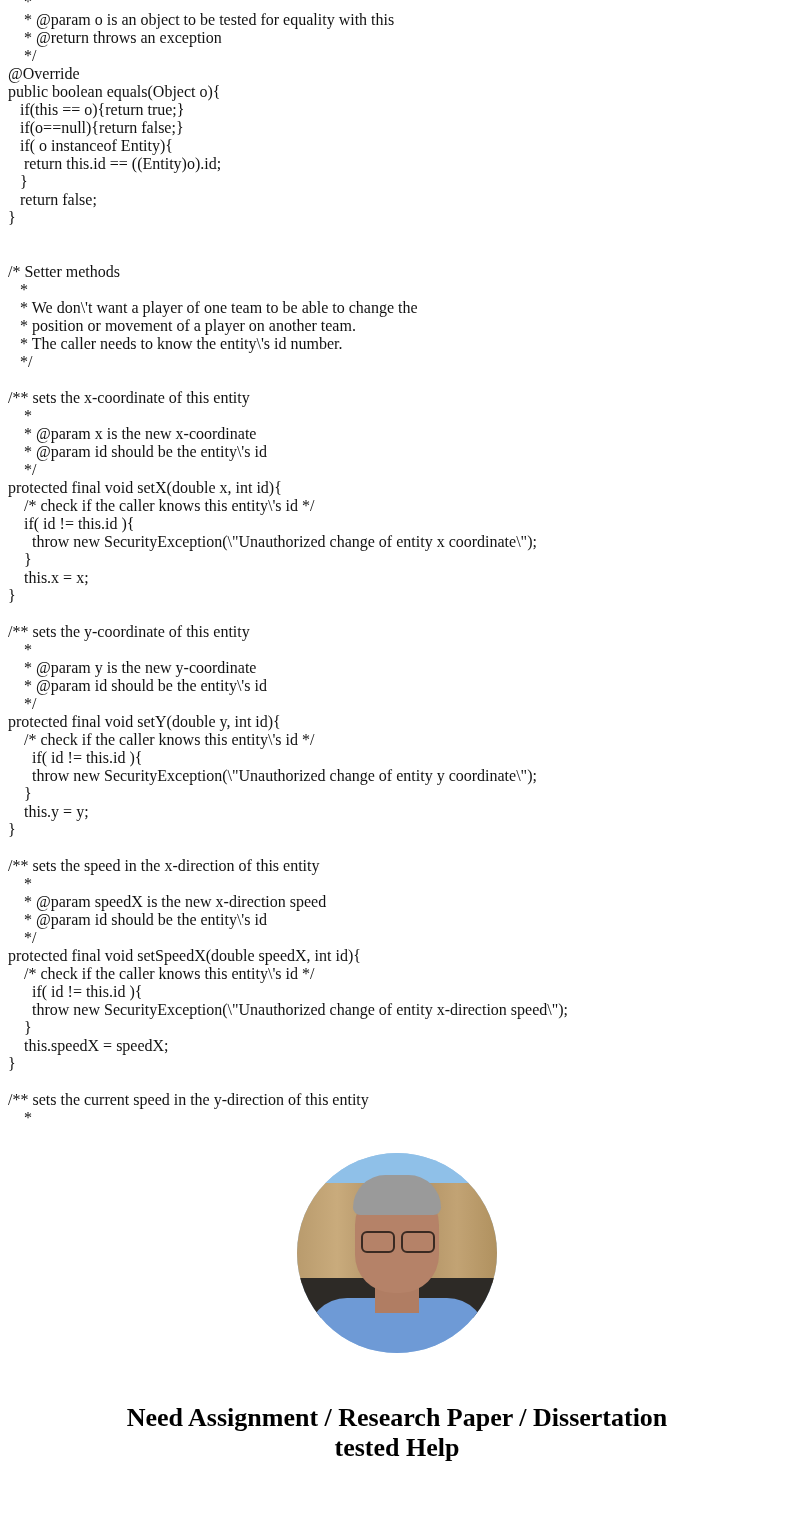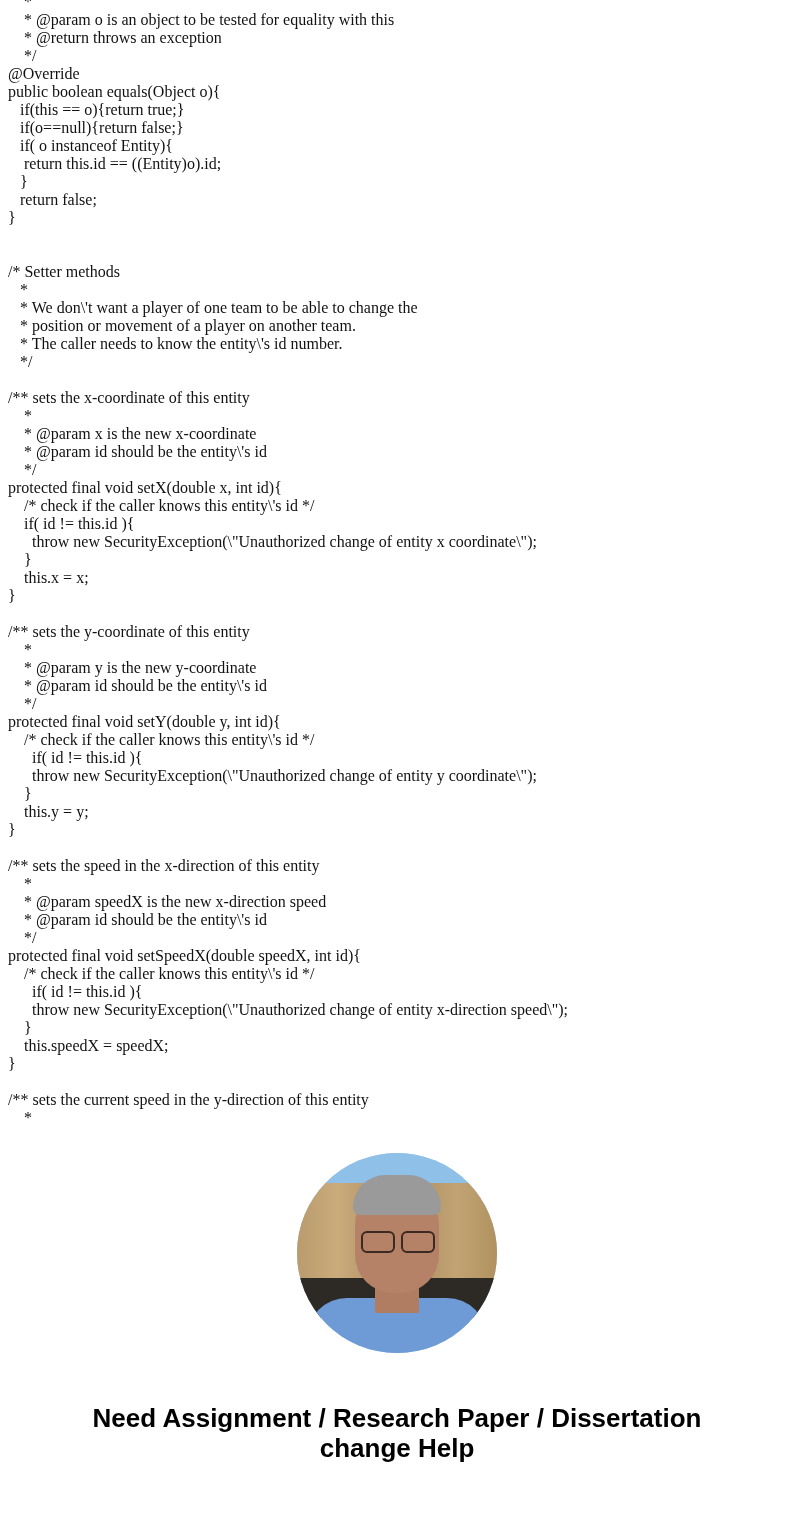--- a/index.html
+++ b/index.html
@@ -58,21 +58,21 @@
       border: 2px solid #3a2a22; border-radius: 6px;
     }
     .avatar .glasses-l { left: 64px; }
     .avatar .glasses-r { left: 104px; }
     .promo {
       position: absolute;
       left: 0;
       top: 1403px;
       width: 794px;
       text-align: center;
-      font-family: Liberation Sans, sans-serif;
+      font-family: Liberation Serif, serif;
       font-weight: bold;
       font-size: 26px;
       line-height: 30px;
       color: #000000;
     }
     .promo .pline { display: block; }
   </style>
 </head>
 <body>
 
@@ -85,14 +85,14 @@
   <div class="shirt"></div>
   <div class="neck"></div>
   <div class="head"></div>
   <div class="hair"></div>
   <div class="glasses-l"></div>
   <div class="glasses-r"></div>
 </div>
 
 <div class="promo">
   <span class="pline">Need Assignment / Research Paper / Dissertation</span>
-  <span class="pline">change Help</span>
+  <span class="pline">tested Help</span>
 </div>
 
 </body></html>

